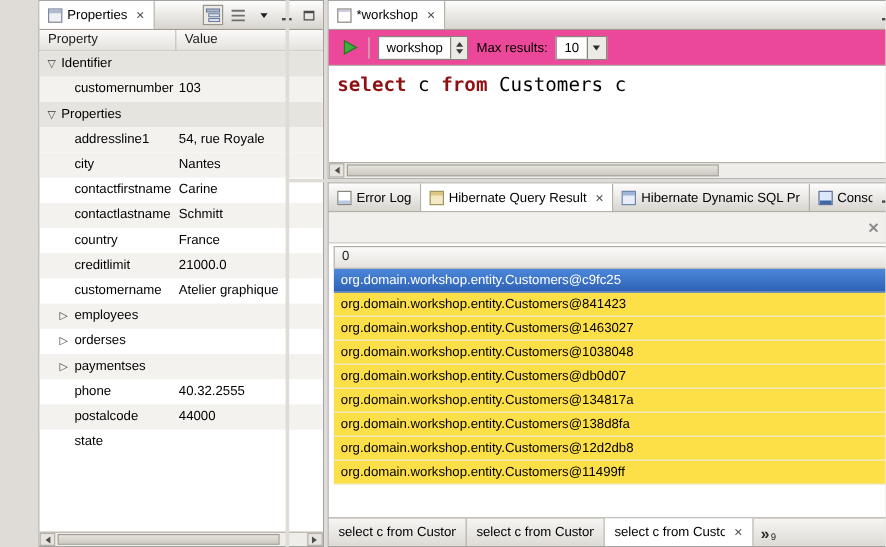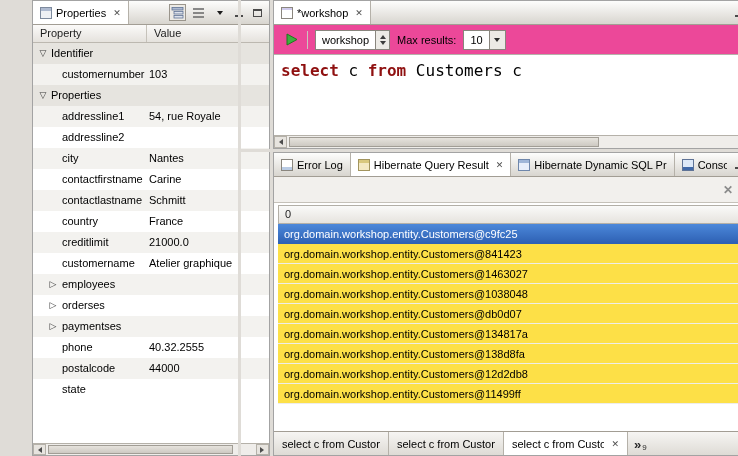--- a/index.html
+++ b/index.html
@@ -190,25 +190,20 @@
           <span class="pname">Properties</span>
           <span class="pvalue"></span>
         </div>
 
         <div class="prop-row alt item">
           <span class="twistie"></span>
           <span class="pname">addressline1</span>
           <span class="pvalue">54, rue Royale</span>
         </div>
 
-        <div class="prop-row item">
-          <span class="twistie"></span>
-          <span class="pname">addressline2</span>
-          <span class="pvalue"></span>
-        </div>
 
         <div class="prop-row alt item">
           <span class="twistie"></span>
           <span class="pname">city</span>
           <span class="pvalue">Nantes</span>
         </div>
 
         <div class="prop-row item">
           <span class="twistie"></span>
           <span class="pname">contactfirstname</span>

